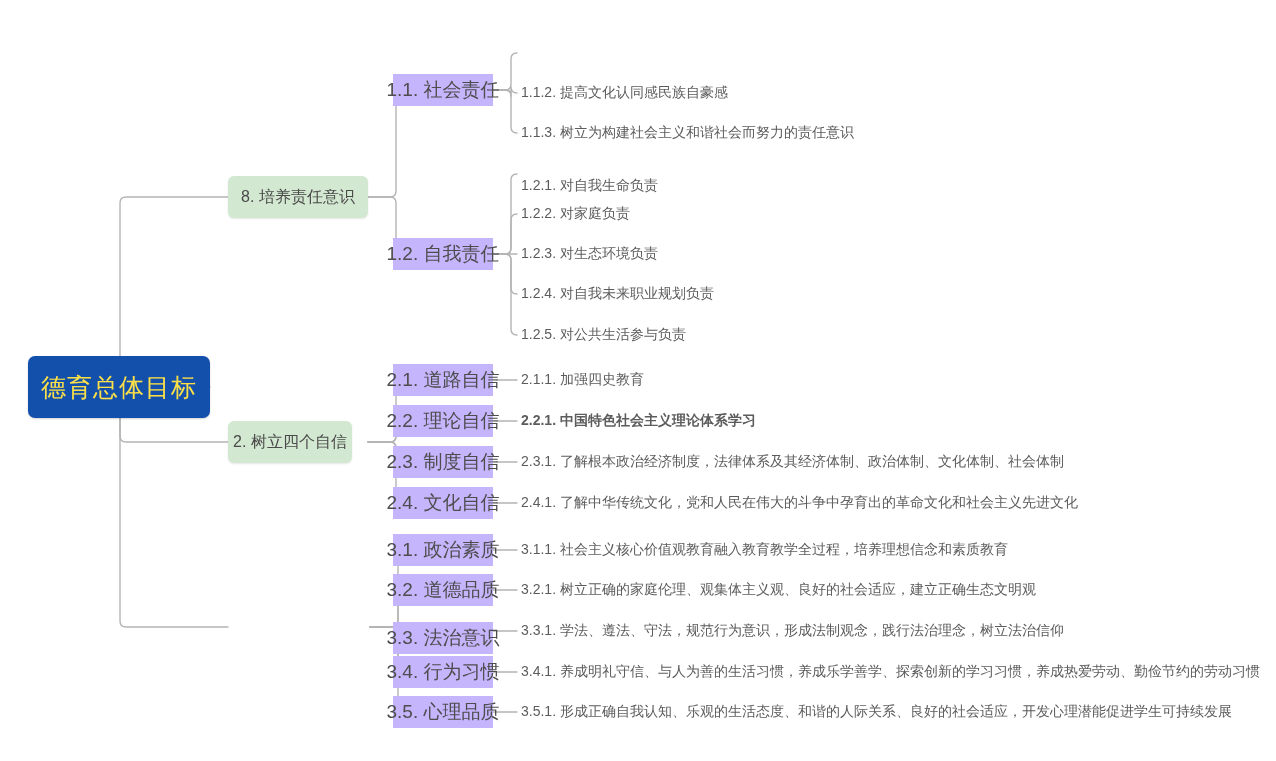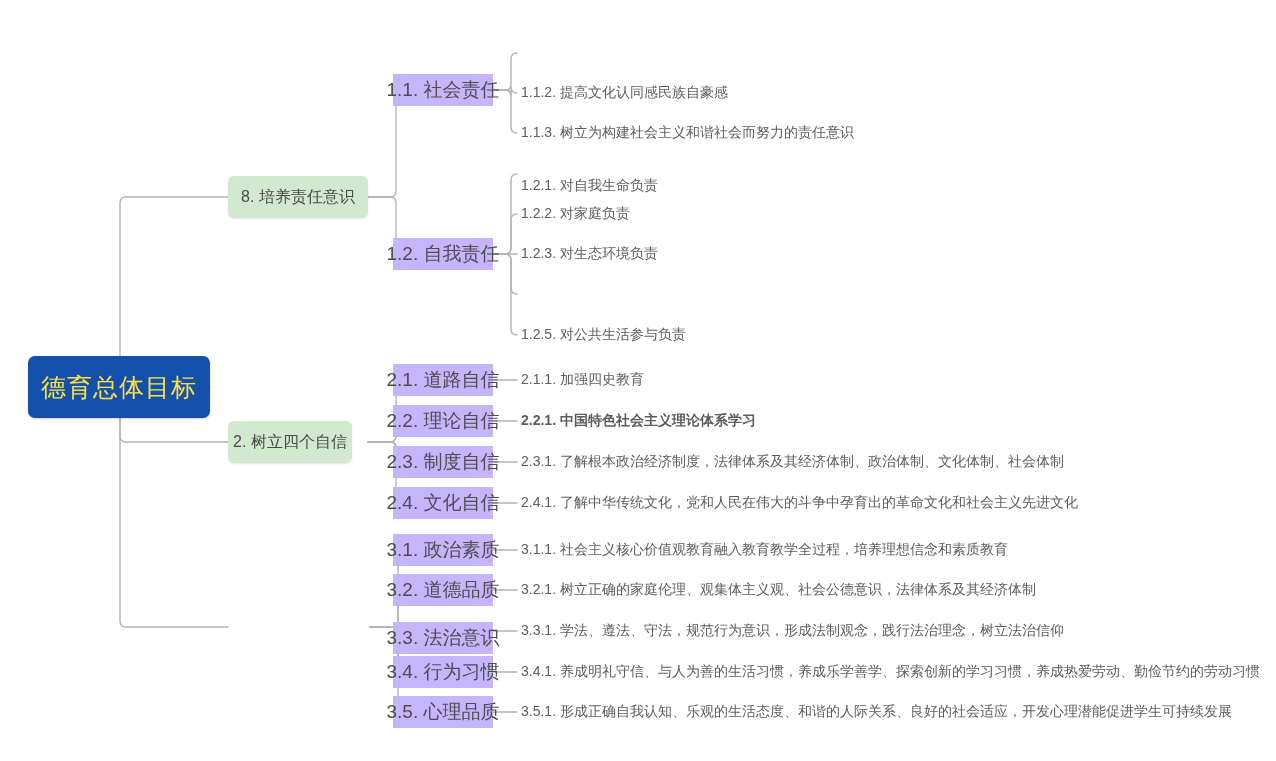--- a/index.html
+++ b/index.html
@@ -112,33 +112,34 @@
     </svg>
 <div class="node node-root" style="left: 28px; top: 356px; width: 182px; height: 62px;">德育总体目标</div>
     <div class="node node-l2" style="left: 228px; top: 176px; width: 140px; height: 42px;">8. 培养责任意识</div>
     <div class="node node-l3" style="left: 393px; top: 74px; width: 100px; height: 32px;">1.1. 社会责任</div>
     <div class="node node-l4" style="left: 521px; top: 82px; width: 230px; height: 22px;">1.1.2. 提高文化认同感民族自豪感</div>
     <div class="node node-l4" style="left: 521px; top: 122px; width: 340px; height: 22px;">1.1.3. 树立为构建社会主义和谐社会而努力的责任意识</div>
     <div class="node node-l3" style="left: 393px; top: 238px; width: 100px; height: 32px;">1.2. 自我责任</div>
     <div class="node node-l4" style="left: 521px; top: 147px; width: 160px; height: 22px; margin-top: 28px;">1.2.1. 对自我生命负责</div>
     <div class="node node-l4" style="left: 521px; top: 203px; width: 140px; height: 22px;">1.2.2. 对家庭负责</div>
     <div class="node node-l4" style="left: 521px; top: 243px; width: 160px; height: 22px;">1.2.3. 对生态环境负责</div>
+    <div class="node node-l4" style="left: 521px; top: 283px; width: 210px; height: 22px;">1.2.4. 对自我未来职业规划负责</div>
     <div class="node node-l4" style="left: 521px; top: 324px; width: 185px; height: 22px;">1.2.5. 对公共生活参与负责</div>
     <div class="node node-l2" style="left: 228px; top: 421px; width: 124px; height: 42px;">2. 树立四个自信</div>
     <div class="node node-l3" style="left: 393px; top: 364px; width: 100px; height: 32px;">2.1. 道路自信</div>
     <div class="node node-l4" style="left: 521px; top: 369px; width: 150px; height: 22px;">2.1.1. 加强四史教育</div>
     <div class="node node-l3" style="left: 393px; top: 405px; width: 100px; height: 32px;">2.2. 理论自信</div>
     <div class="node node-l4" style="left: 521px; top: 410px; width: 255px; height: 22px; font-weight: bold;">2.2.1. 中国特色社会主义理论体系学习</div>
     <div class="node node-l3" style="left: 393px; top: 446px; width: 100px; height: 32px;">2.3. 制度自信</div>
     <div class="node node-l4" style="left: 521px; top: 451px; width: 530px; height: 22px;">2.3.1. 了解根本政治经济制度，法律体系及其经济体制、政治体制、文化体制、社会体制</div>
     <div class="node node-l3" style="left: 393px; top: 487px; width: 100px; height: 32px;">2.4. 文化自信</div>
     <div class="node node-l4" style="left: 521px; top: 492px; width: 545px; height: 22px;">2.4.1. 了解中华传统文化，党和人民在伟大的斗争中孕育出的革命文化和社会主义先进文化</div>
     <div class="node node-l3" style="left: 393px; top: 534px; width: 100px; height: 32px;">3.1. 政治素质</div>
     <div class="node node-l4" style="left: 521px; top: 539px; width: 490px; height: 22px;">3.1.1. 社会主义核心价值观教育融入教育教学全过程，培养理想信念和素质教育</div>
     <div class="node node-l3" style="left: 393px; top: 574px; width: 100px; height: 32px;">3.2. 道德品质</div>
-    <div class="node node-l4" style="left: 521px; top: 579px; width: 490px; height: 22px;">3.2.1. 树立正确的家庭伦理、观集体主义观、社会公德意识，法律体系及其经济体制</div>
+    <div class="node node-l4" style="left: 521px; top: 579px; width: 490px; height: 22px;">3.2.1. 树立正确的家庭伦理、观集体主义观、良好的社会适应，建立正确生态文明观</div>
     <div class="node node-l3" style="left: 393px; top: 615px; width: 100px; height: 32px; margin-top: 7px;">3.3. 法治意识</div>
     <div class="node node-l4" style="left: 521px; top: 620px; width: 530px; height: 22px;">3.3.1. 学法、遵法、守法，规范行为意识，形成法制观念，践行法治理念，树立法治信仰</div>
     <div class="node node-l3" style="left: 393px; top: 656px; width: 100px; height: 32px;">3.4. 行为习惯</div>
     <div class="node node-l4" style="left: 521px; top: 661px; width: 700px; height: 22px;">3.4.1. 养成明礼守信、与人为善的生活习惯，养成乐学善学、探索创新的学习习惯，养成热爱劳动、勤俭节约的劳动习惯</div>
     <div class="node node-l3" style="left: 393px; top: 696px; width: 100px; height: 32px;">3.5. 心理品质</div>
     <div class="node node-l4" style="left: 521px; top: 701px; width: 690px; height: 22px;">3.5.1. 形成正确自我认知、乐观的生活态度、和谐的人际关系、良好的社会适应，开发心理潜能促进学生可持续发展</div>
   </div>
 
 </body></html>

